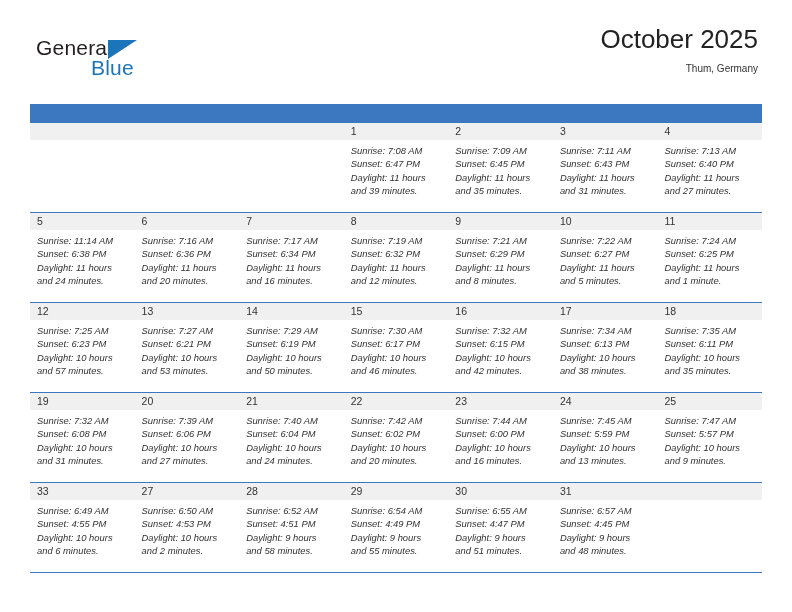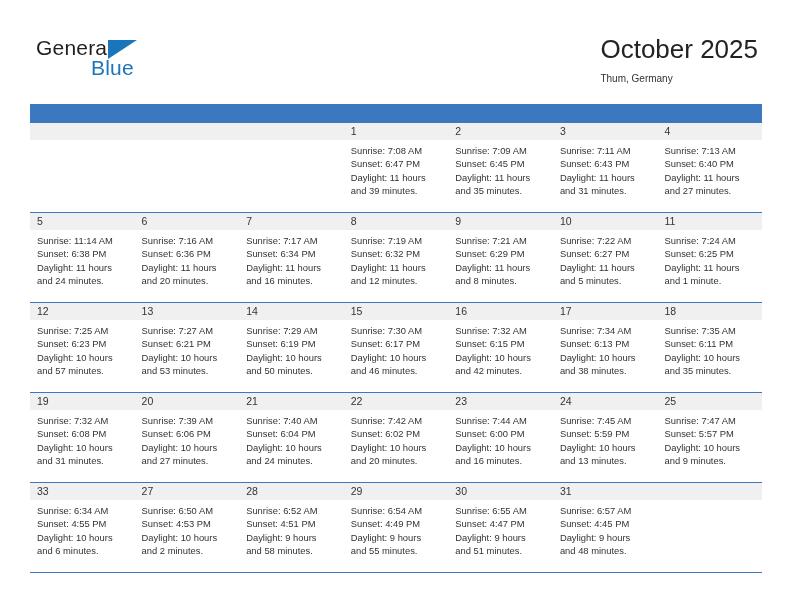--- a/index.html
+++ b/index.html
@@ -59,21 +59,22 @@
     left: 55px;
     top: 20px;
     font-size: 21px;
     color: #1b75bb;
     letter-spacing: 0.2px;
     font-family: "Liberation Sans", sans-serif;
   }
   .title-block {
     position: absolute;
     right: 34px;
-    top: 34px;
+    top: 24px;
+    text-align: right;
   }
   .month-title {
     font-size: 26px;
     color: #222222;
     line-height: 30px;
     white-space: nowrap;
   }
   .location {
     font-size: 10px;
     color: #333333;
@@ -129,20 +130,21 @@
   .daynum {
     font-size: 10.5px;
     color: #333333;
     line-height: 17px;
     padding-left: 7px;
     display: block;
   }
   .cell-body {
     padding: 4px 6px 0 7px;
     box-sizing: border-box;
+    font-style: italic;
   }
   .line {
     font-size: 9.4px;
     line-height: 13.4px;
     color: #333333;
     white-space: nowrap;
   }
   .bottom-rule {
     border-top: 1px solid #3b78bf;
     width: 732px;
@@ -486,21 +488,21 @@
             </div>
           </div>
         </div>
         <div class="week">
           <div class="week-inner">
             <div class="cell">
               <div class="cell-head">
                 <span class="daynum">33</span>
               </div>
               <div class="cell-body">
-                <div class="line">Sunrise: 6:34 AM</div>
+                <div class="line">Sunrise: 6:49 AM</div>
                 <div class="line">Sunset: 4:55 PM</div>
                 <div class="line">Daylight: 10 hours</div>
                 <div class="line">and 6 minutes.</div>
               </div>
             </div>
             <div class="cell">
               <div class="cell-head">
                 <span class="daynum">27</span>
               </div>
               <div class="cell-body">

